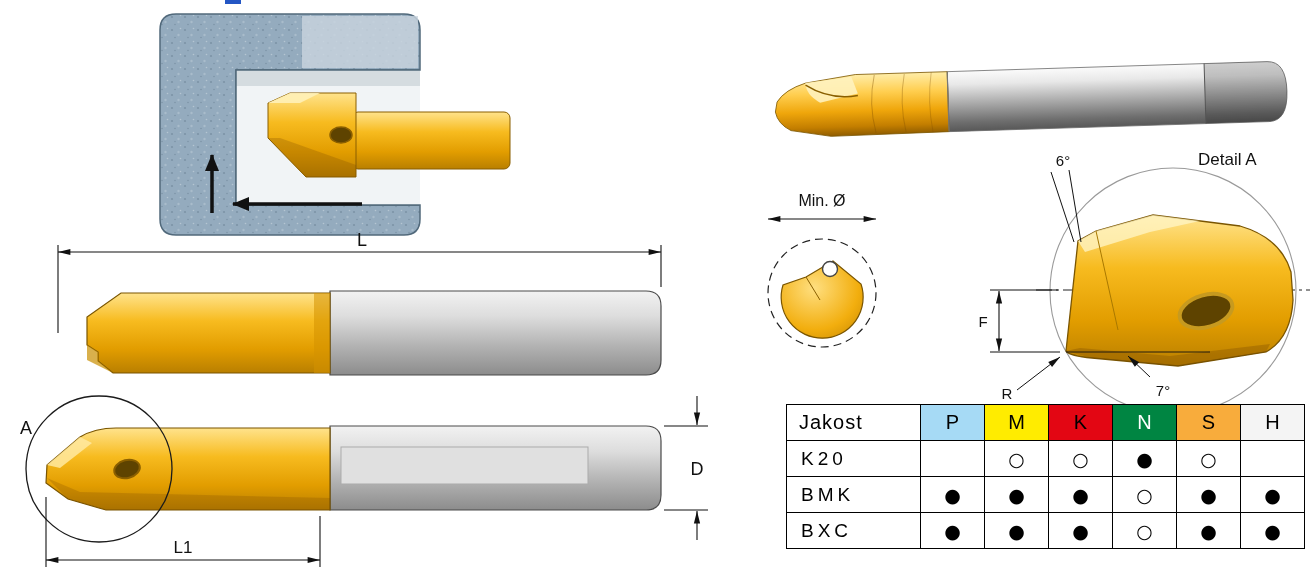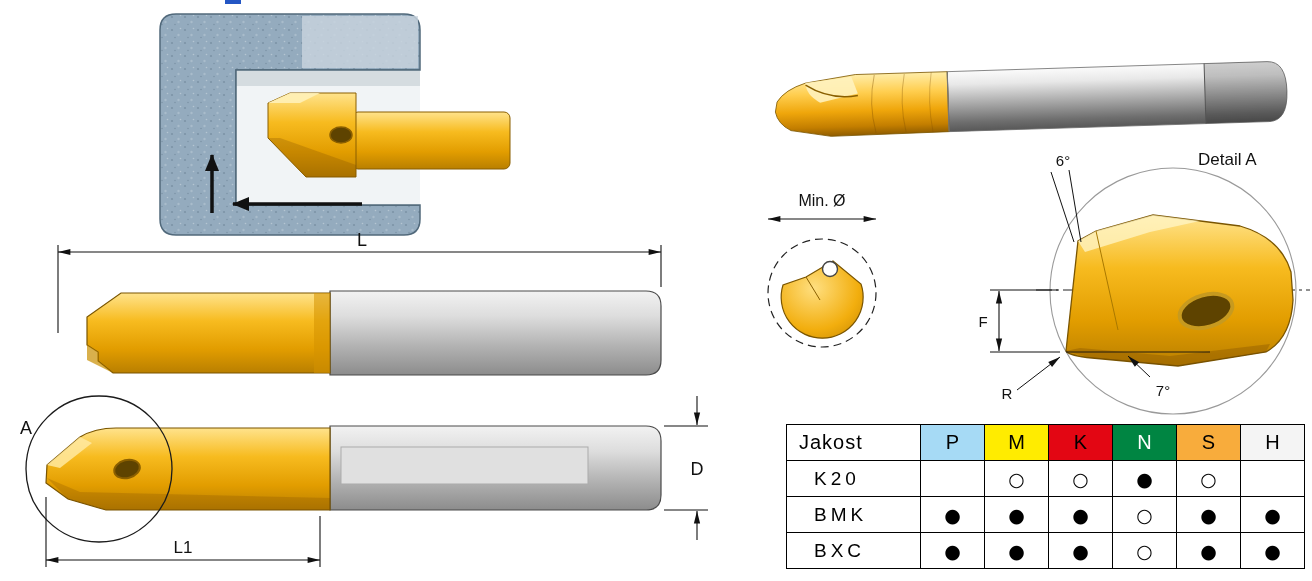--- a/index.html
+++ b/index.html
@@ -2,24 +2,24 @@
 <html><head>
 <meta charset="utf-8">
 <style>
   * { margin:0; padding:0; box-sizing:border-box; }
   html,body { background:#fff; }
   body { width:1312px; height:581px; font-family:"Liberation Sans",sans-serif; position:relative; overflow:hidden; }
   .stage { position:absolute; left:0; top:0; width:1312px; height:581px; background:#fff; }
   svg.drawing { position:absolute; left:0; top:0; }
   svg text { font-family:"Liberation Sans",sans-serif; fill:#111; }
 
-  .grade-table { position:absolute; left:786px; top:424px; border-collapse:collapse; background:#fff; table-layout:fixed; }
+  .grade-table { position:absolute; left:786px; top:404px; border-collapse:collapse; background:#fff; table-layout:fixed; }
   .grade-table th, .grade-table td { border:1.5px solid #000; height:36px; text-align:center; vertical-align:middle; font-weight:400; }
   .grade-table .title-cell { width:134px; text-align:left; padding-left:12px; font-size:20px; letter-spacing:1px; background:#fff; }
-  .grade-table .row-label { width:134px; text-align:left; padding-left:27px; font-size:19px; letter-spacing:4px; }
+  .grade-table .row-label { width:134px; text-align:left; padding-left:14px; font-size:19px; letter-spacing:4px; }
   .grade-table .col { width:64px; font-size:20px; }
   .grade-table .mark { width:64px; font-size:19px; font-family:"DejaVu Sans",sans-serif; }
 </style>
 </head>
 <body>
 
 <div class="stage">
 
 <svg class="drawing" width="1312" height="581" viewBox="0 0 1312 581">
   <defs>

